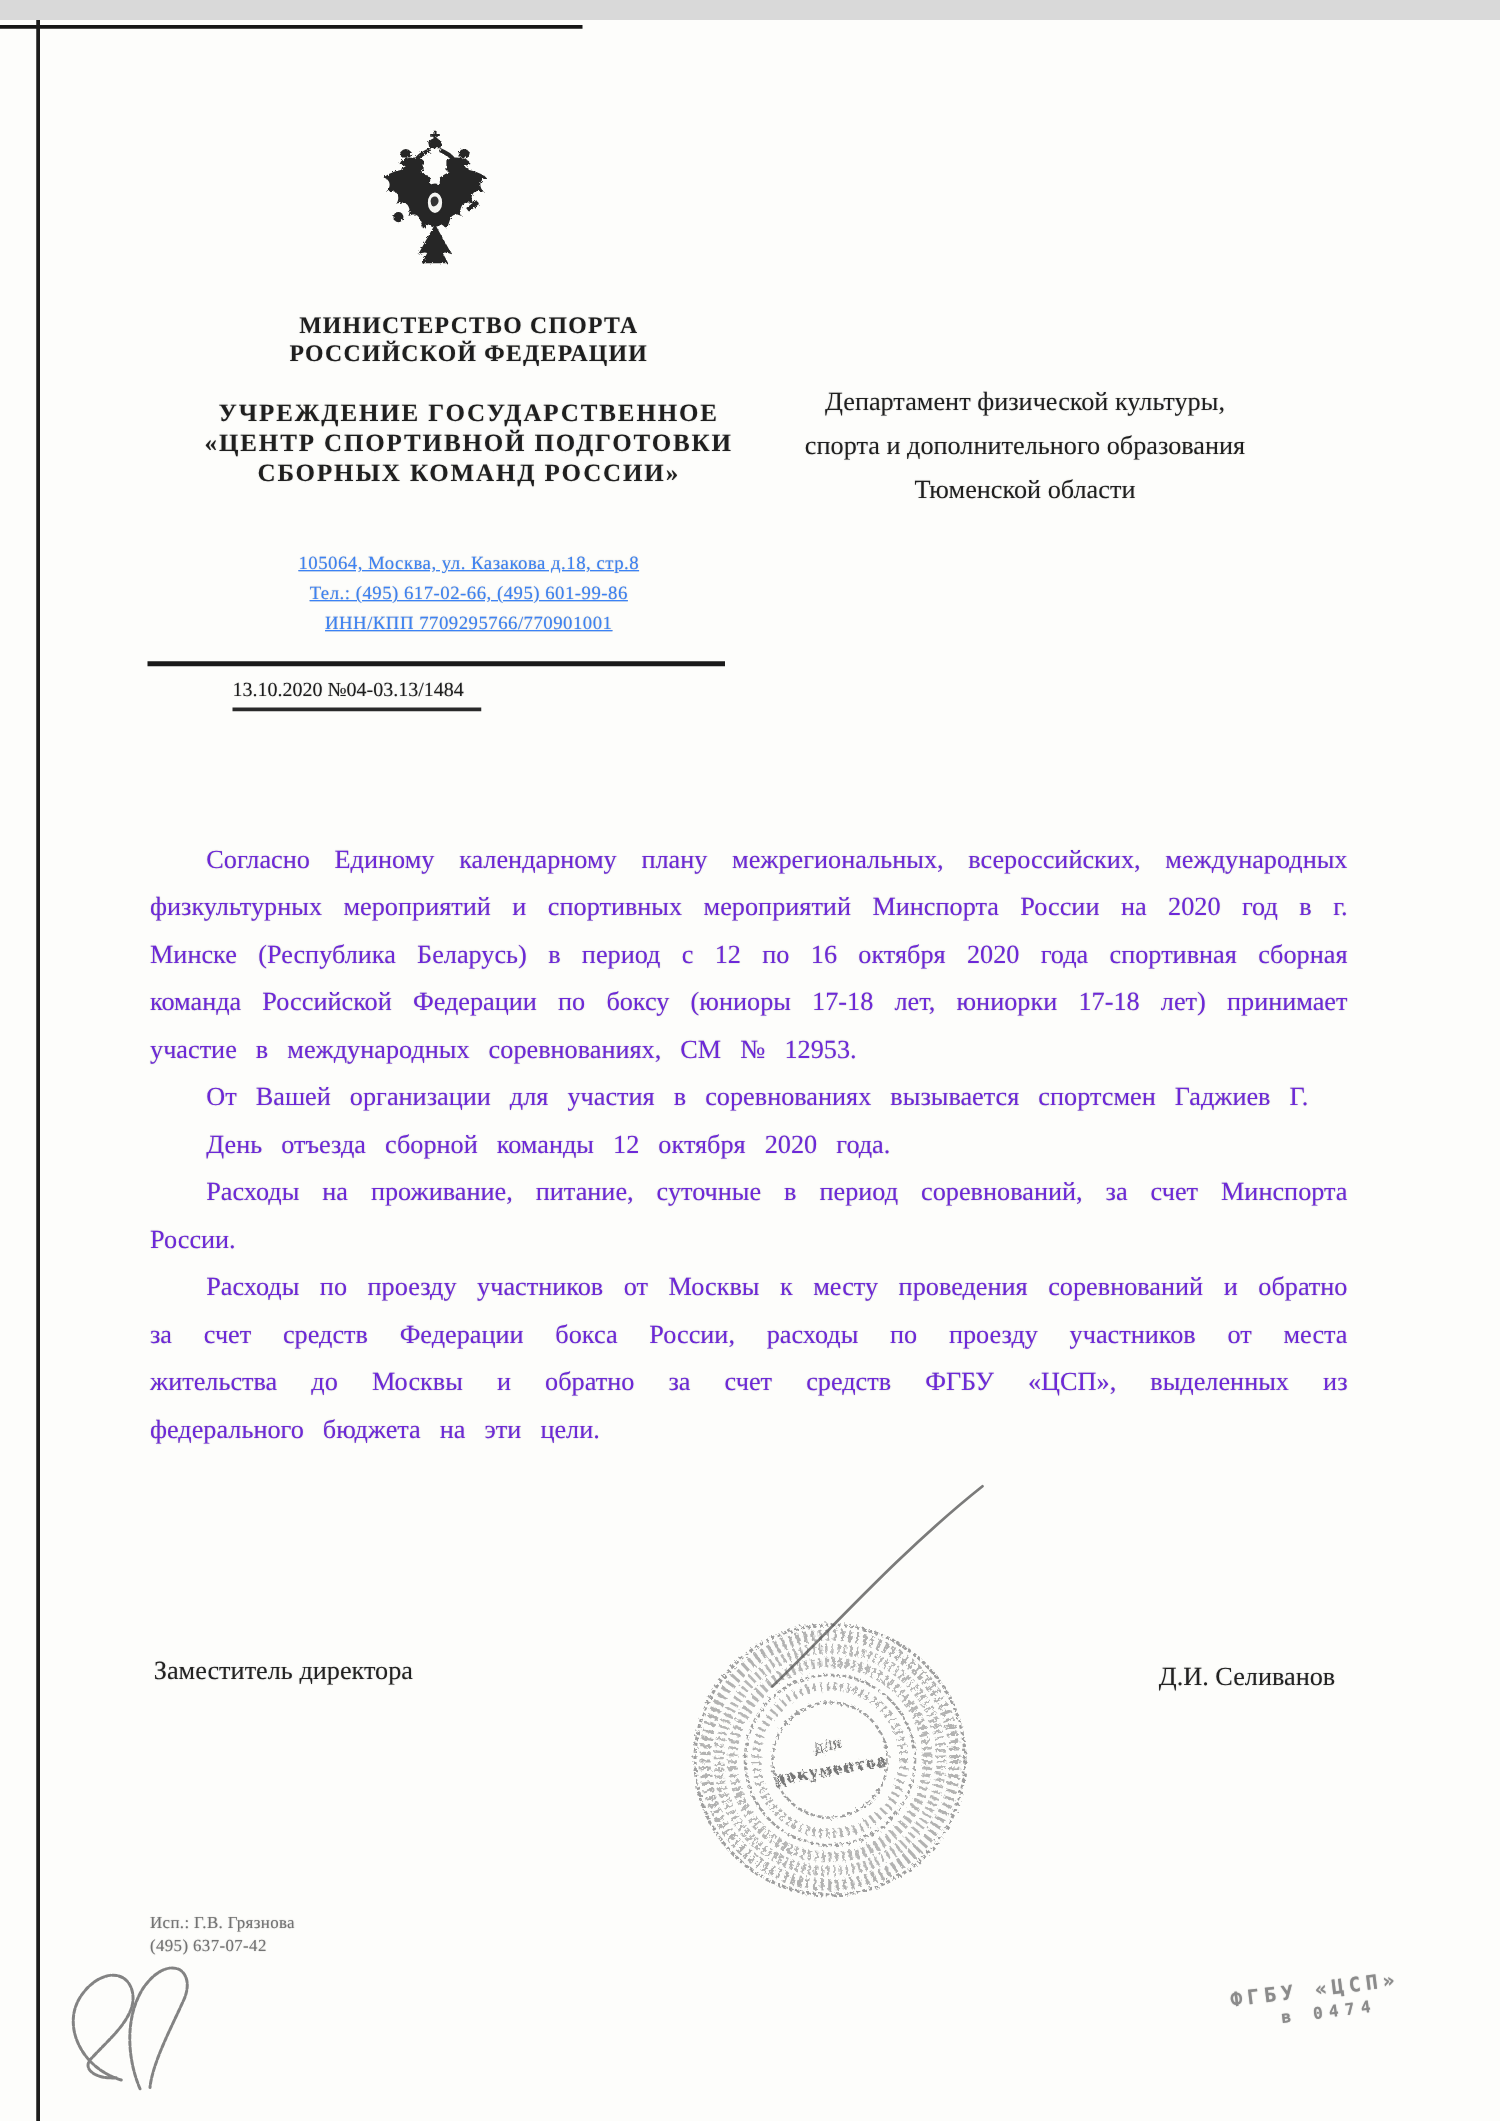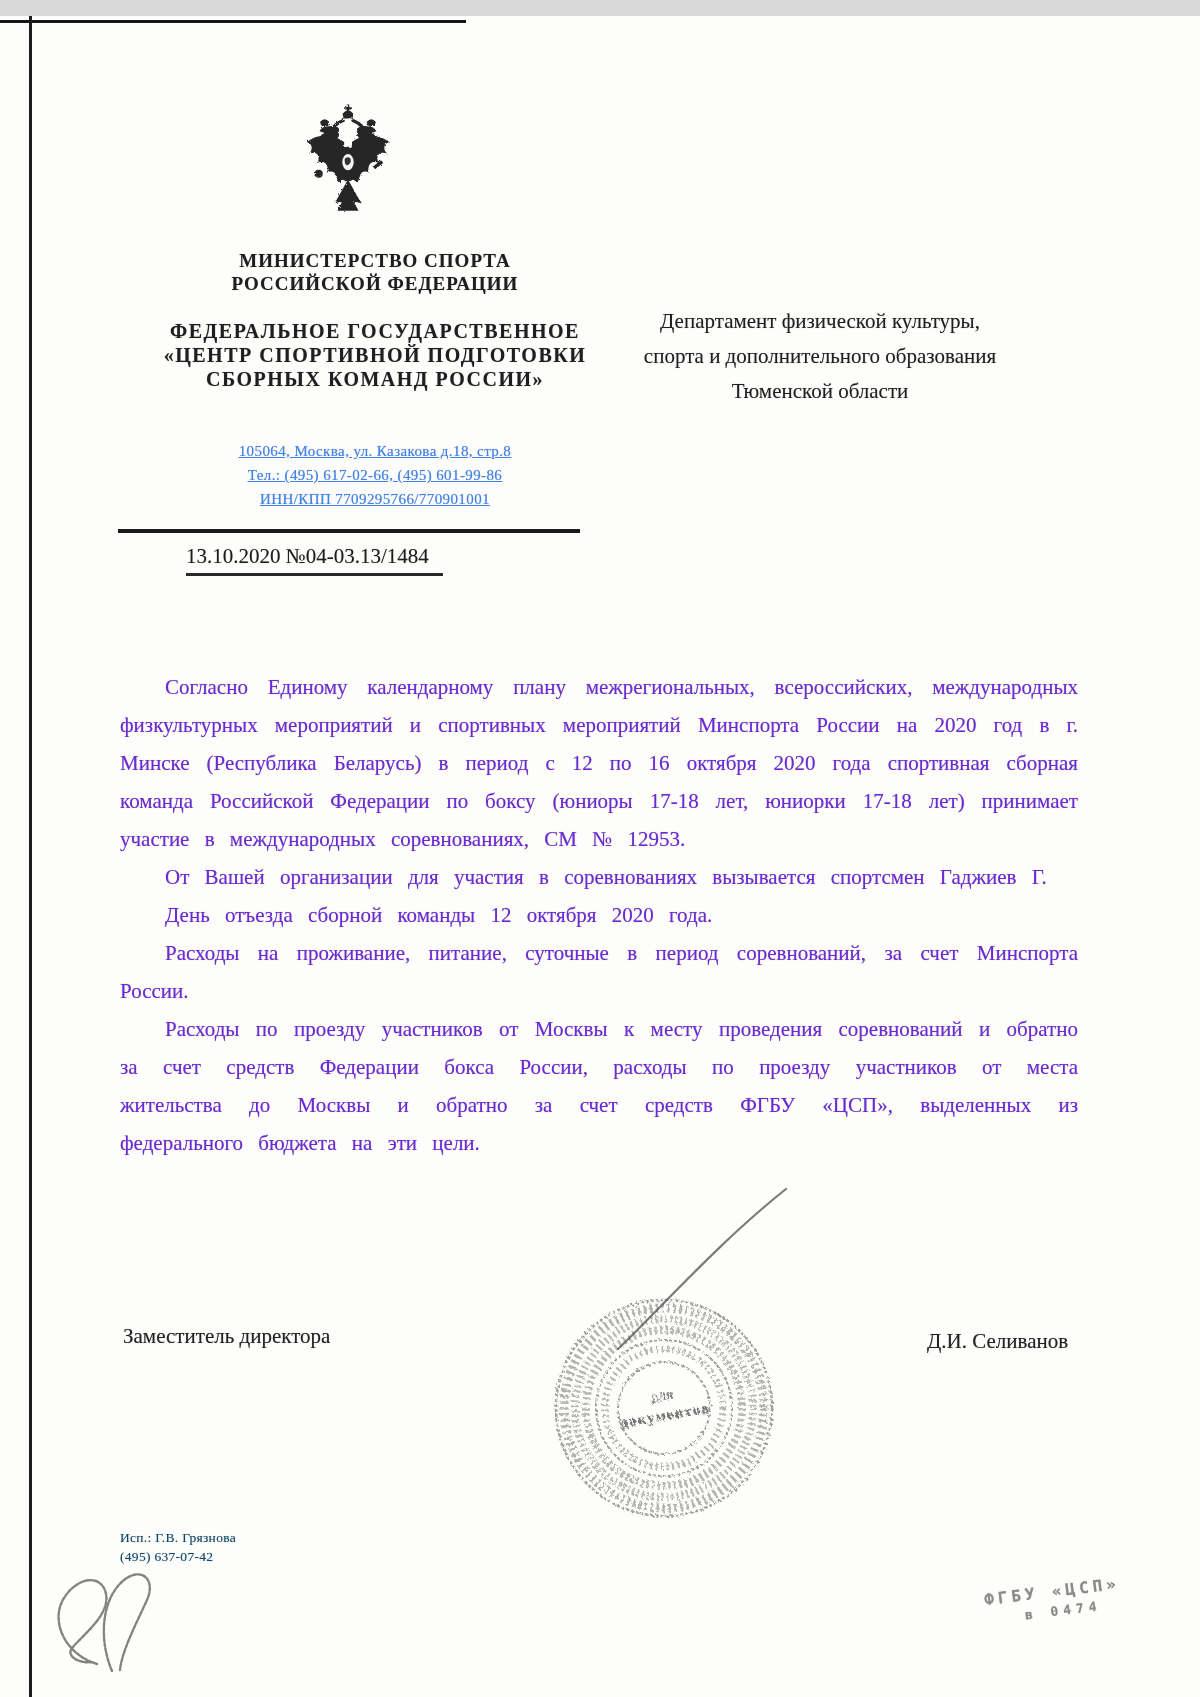--- a/index.html
+++ b/index.html
@@ -17,34 +17,34 @@
   
   .lcol{left:145px;width:460px;text-align:center;}
   .emblem{left:300px;top:86px;width:96px;height:128px;}
   .ministry{top:233px;font-weight:700;font-size:19px;line-height:23px;letter-spacing:1px;color:#1e1e1e;}
   .org{top:303px;font-weight:700;font-size:20px;line-height:24px;letter-spacing:1.5px;color:#1f1f1f;}
   .addr{top:423px;font-size:15px;line-height:24px;letter-spacing:.4px;color:#3b82f6;text-decoration:underline;}
   .divider{left:118px;top:513px;width:462px;height:4px;background:#1a1a1a;}
   
   .recipient{left:585px;top:288px;width:470px;text-align:center;font-size:21px;line-height:35px;color:#1f1f1f;}
   
-  .ref{left:186px;top:528px;font-size:21px;color:#1d1d1d;}
+  .ref{left:186px;top:528px;font-size:16px;color:#1d1d1d;}
   .ref span{display:inline-block;border-bottom:3px solid #2a2a2a;padding:0 14px 4px 0;}
   
   .letter-body{left:120px;top:652px;width:958px;font-size:21px;line-height:38px;
     text-align:justify;text-align-last:left;word-spacing:10px;color:#6d28d9;}
   .letter-body p{margin:0;text-indent:45px;}
   
   .sig-title{left:123px;top:1308px;font-size:21px;}
   .sig-name{left:927px;top:1313px;font-size:21px;}
   
   .stamp{left:552px;top:1280px;width:224px;height:224px;opacity:.85;}
   .pen{left:600px;top:1163px;width:200px;height:178px;}
   
-  .executor{left:120px;top:1512px;font-size:13.5px;line-height:19px;color:#0c4a6e;letter-spacing:.3px;}
+  .executor{left:120px;top:1512px;font-size:13.5px;line-height:19px;color:#737373;letter-spacing:.3px;}
   .scribble{left:42px;top:1542px;width:130px;height:118px;}
   
   .received{left:938px;top:1566px;width:230px;text-align:center;transform:rotate(-7deg);
     color:#787878;font-family:"DejaVu Sans Mono",monospace;font-weight:700;opacity:.85;}
   .received .r1{font-size:16px;letter-spacing:4px;}
   .received .r2{font-size:13px;letter-spacing:5px;margin-top:3px;margin-left:18px;}
 </style>
 </head>
 <body>
 
@@ -81,21 +81,21 @@
     <ellipse cx="50" cy="61" rx="6.6" ry="9.2" fill="#f5f5f2" stroke="#262626" stroke-width="1.3"></ellipse>
     <path d="M47 57q3.2-2.2 5.2 0 2 3-1 6.2-3.2 2.2-4.4-1-1-3.2.2-5.2z" fill="#333"></path>
   </svg>
 
   <div class="abs lcol ministry">
     <div>МИНИСТЕРСТВО СПОРТА</div>
     <div>РОССИЙСКОЙ ФЕДЕРАЦИИ</div>
   </div>
 
   <div class="abs lcol org">
-    <div>ФЕДЕРАЛЬНОЕ ГОСУДАРСТВЕННОЕ</div>
+    <div>УЧРЕЖДЕНИЕ ГОСУДАРСТВЕННОЕ</div>
     <div>«ЦЕНТР СПОРТИВНОЙ ПОДГОТОВКИ</div>
     <div>СБОРНЫХ КОМАНД РОССИИ»</div>
   </div>
 
   <div class="abs lcol addr">
     <div>105064, Москва, ул. Казакова д.18, стр.8</div>
     <div>Тел.: (495) 617-02-66, (495) 601-99-86</div>
     <div>ИНН/КПП 7709295766/770901001</div>
   </div>
 

